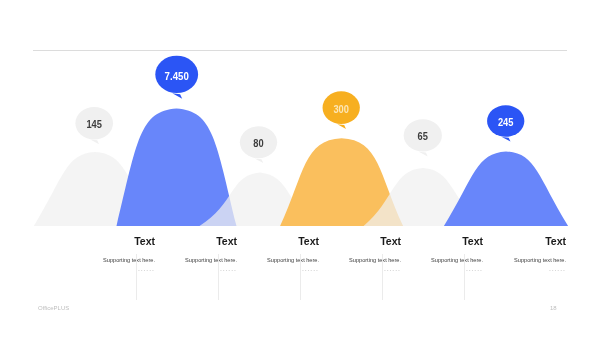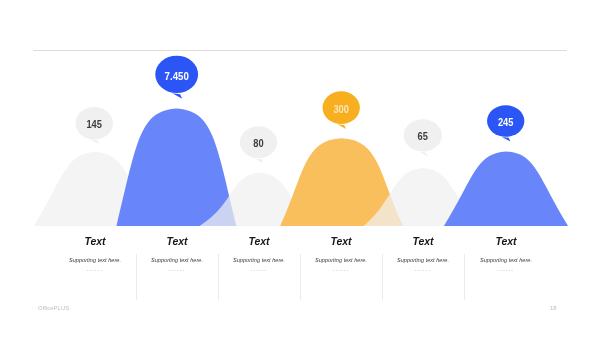--- a/index.html
+++ b/index.html
@@ -2,21 +2,21 @@
 <html><head>
 <meta charset="utf-8">
 <title>Slide</title>
 <style>
   html,body{margin:0;padding:0;}
   body{width:600px;height:337px;background:#fff;overflow:hidden;
        font-family:"Liberation Sans",sans-serif;}
   #slide{position:relative;width:600px;height:337px;background:#ffffff;}
   #topline{position:absolute;left:33px;top:50px;width:534px;height:1px;background:#dcdcdc;}
   svg.chart{position:absolute;left:0;top:0;width:600px;height:337px;display:block;}
-  .col{position:absolute;text-align:center;width:120px;font-style:italic;}
+  .col{position:absolute;text-align:right;width:120px;}
   .col-title{font-size:10.5px;font-weight:bold;color:#1a1a1a;line-height:10px;}
   .col-sub{font-size:5.6px;color:#3c3c3c;margin-top:11px;line-height:6px;}
   .col-dots{font-size:4px;color:#cfcfcf;margin-top:6px;letter-spacing:1.4px;line-height:4px;}
   .divider{position:absolute;width:1px;background:#ebebeb;top:254px;height:46px;}
   .footer-brand{position:absolute;left:38px;top:305px;font-size:6px;color:#bebebe;}
   .footer-page{position:absolute;left:550px;top:305px;font-size:6px;color:#bebebe;}
 </style>
 </head>
 <body>
 

